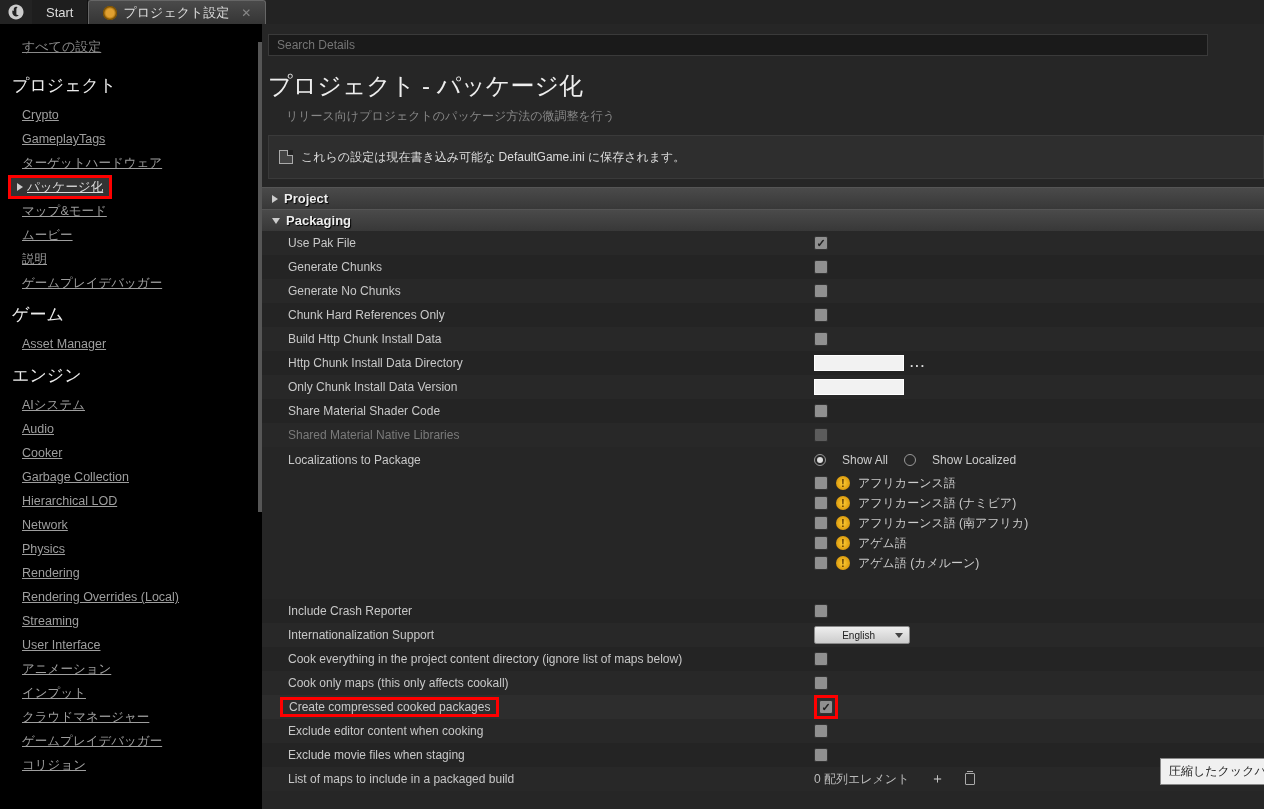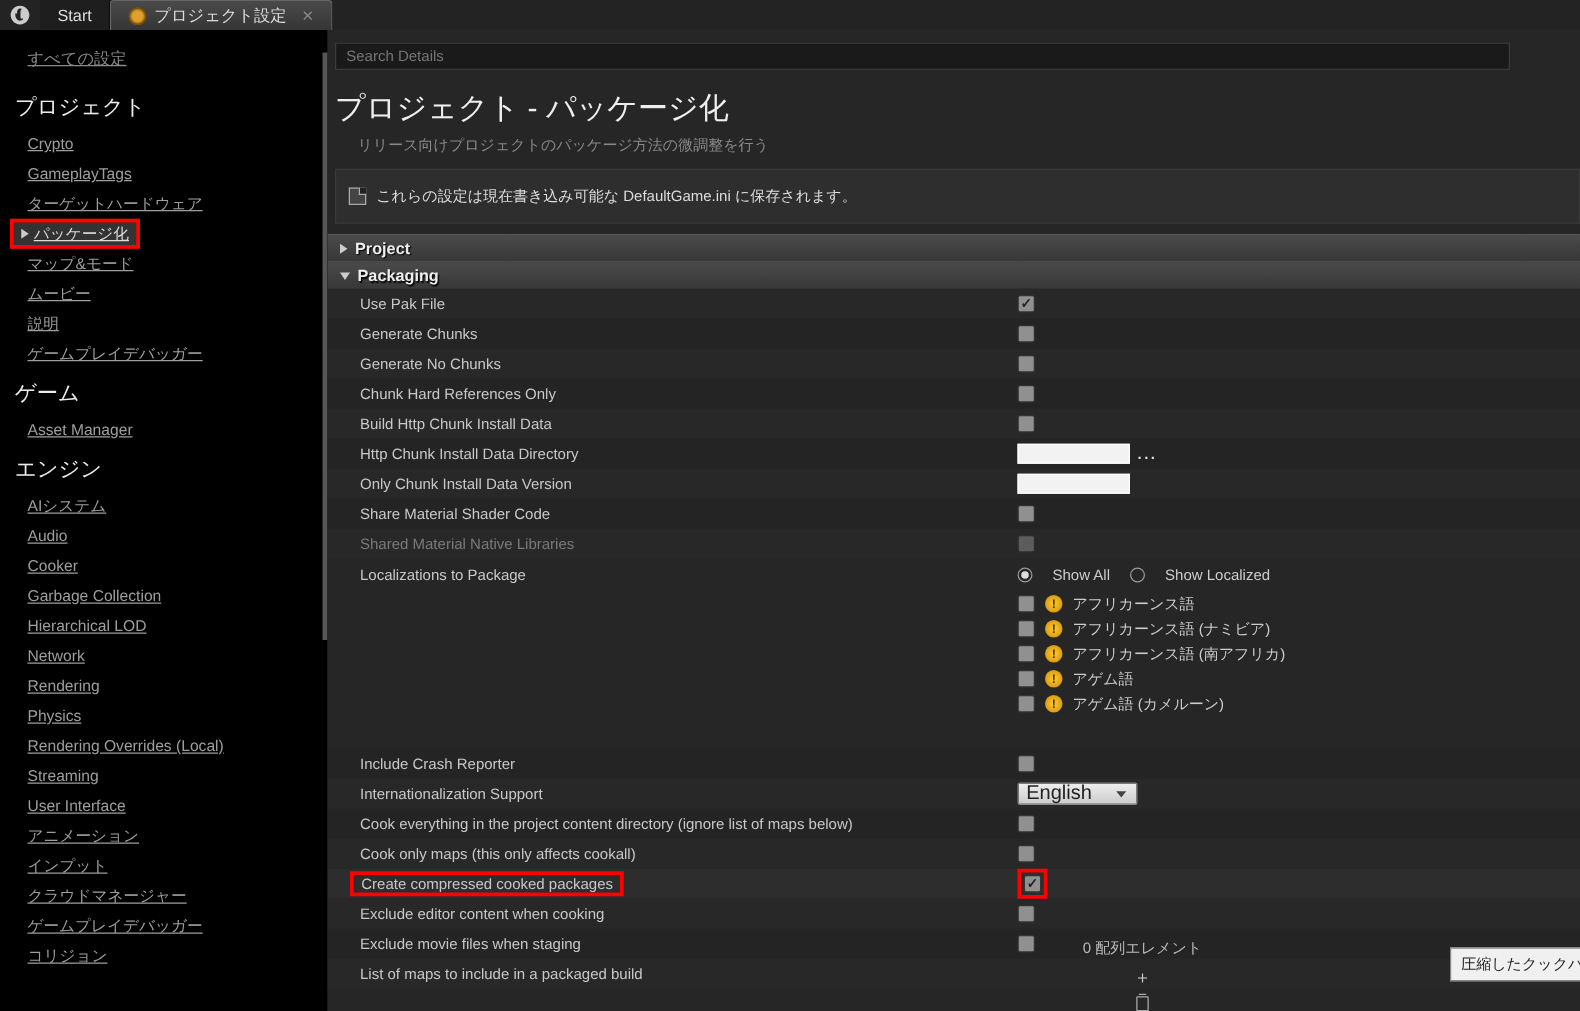--- a/index.html
+++ b/index.html
@@ -50,37 +50,37 @@
 .prop-row:nth-child(odd){ background:#282828; }
 .prop-label { width:526px; color:#c8c8c8; font-size:12px; }
 .prop-label.dim { color:#7a7a7a; }
 .prop-val { display:flex; align-items:center; gap:6px; }
 .chk { width:14px; height:14px; background:#909090; border:1px solid #333; border-radius:2px; display:flex; align-items:center; justify-content:center; }
 .chk.on:after { content:"✓"; color:#222; font-size:11px; font-weight:bold; line-height:1; }
 .txtinput { width:90px; height:16px; background:#f2f2f2; border:1px solid #fff; }
 .dots { color:#ddd; font-weight:bold; letter-spacing:2px; }
 .hl-row-label { display:inline-block; border:3px solid red; padding:0 6px; margin-left:-8px; }
 .hl-row-val { border:3px solid red; padding:2px; }
-.dropdown { width:96px; height:18px; background:linear-gradient(#eee,#ccc); border:1px solid #888; display:flex; align-items:center; justify-content:flex-start; padding:0 6px; color:#222; font-size:16px; border-radius:2px;gap:20px; }
+.dropdown { width:96px; height:18px; background:linear-gradient(#eee,#ccc); border:1px solid #888; display:flex; align-items:center; justify-content:flex-end; padding:0 6px; color:#222; font-size:10px; border-radius:2px;gap:20px; }
 .dropdown .dd-arr { width:0;height:0;border-top:5px solid #444;border-left:4px solid transparent;border-right:4px solid transparent; }
 
 
 .loc-block { display:flex; padding-left:26px; background:#262626; }
 .loc-label { width:526px; color:#c8c8c8; padding-top:6px; }
 .loc-right { flex:1; background:#262626; padding:6px 0; }
 .radio-row { display:flex; gap:16px; align-items:center; margin-bottom:6px; }
 .radio { width:12px;height:12px;border-radius:50%;border:1px solid #999;display:inline-flex;align-items:center;justify-content:center; }
 .radio.on:after{content:"";width:6px;height:6px;border-radius:50%;background:#ddd;}
 .lang-row { display:flex; align-items:center; gap:8px; height:20px; color:#ccc; }
 .warn { width:14px;height:14px;border-radius:50%;background:radial-gradient(#ffcc33,#cc8800);display:flex;align-items:center;justify-content:center;color:#553300;font-weight:bold;font-size:10px; }
 
 .gap-row { height:20px; background:#262626; }
 
 
-.array-row .prop-val { gap:6px; width:200px;flex-direction:column; }
+.array-row .prop-val { gap:21px; width:200px; }
 .array-val { color:#bbb; }
 .plus-icn { color:#ccc; font-size:14px; }
 .trash-icn { width:10px;height:12px;border:1px solid #aaa;border-radius:1px;position:relative; }
 .trash-icn:before{content:"";position:absolute;top:-3px;left:1px;width:6px;height:1px;background:#aaa;}
 
 
 .tooltip { position:absolute; left:898px; top:734px; background:#f0f0f0; color:#222; font-size:12px; padding:4px 8px; border:1px solid #888; white-space:nowrap; }
 
 </style>
 </head>
@@ -124,22 +124,22 @@
     <div class="cat-h">ゲーム</div>
     <a class="nav-item">Asset Manager</a>
 
     <div class="cat-h">エンジン</div>
     <a class="nav-item">AIシステム</a>
     <a class="nav-item">Audio</a>
     <a class="nav-item">Cooker</a>
     <a class="nav-item">Garbage Collection</a>
     <a class="nav-item">Hierarchical LOD</a>
     <a class="nav-item">Network</a>
+    <a class="nav-item">Physics</a>
     <a class="nav-item">Rendering</a>
-    <a class="nav-item">Physics</a>
     <a class="nav-item">Rendering Overrides (Local)</a>
     <a class="nav-item">Streaming</a>
     <a class="nav-item">User Interface</a>
     <a class="nav-item">アニメーション</a>
     <a class="nav-item">インプット</a>
     <a class="nav-item">クラウドマネージャー</a>
     <a class="nav-item">ゲームプレイデバッガー</a>
     <a class="nav-item">コリジョン</a>
   </div>
   <div class="sidebar-track"></div>

